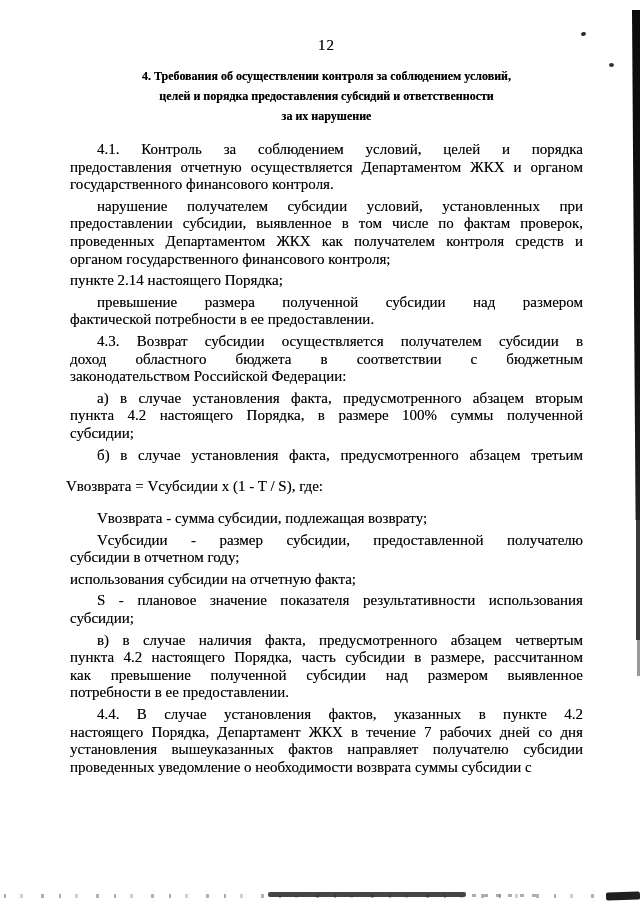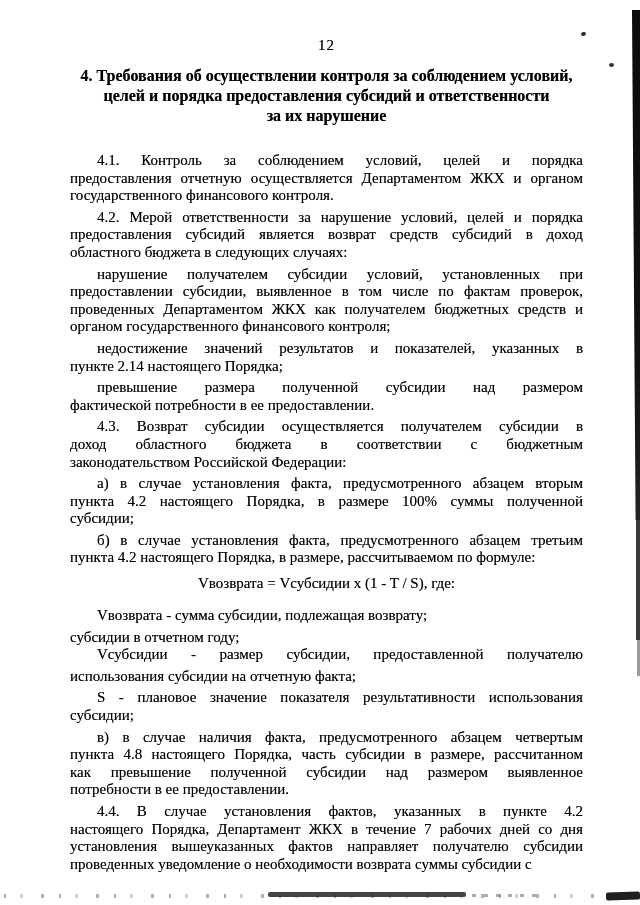--- a/index.html
+++ b/index.html
@@ -21,39 +21,39 @@
   }
   .page-number {
     text-align: center;
     font-size: 15px;
     line-height: 18px;
     letter-spacing: 1px;
     text-shadow: 0 0 0.5px rgba(0,0,0,0.55);
   }
   .heading {
     margin-top: 12px;
-    margin-bottom: 26px;
+    margin-bottom: 15px;
     font-weight: bold;
-    font-size: 16px;
+    font-size: 12px;
     line-height: 20px;
     text-align: center;
     text-shadow: 0 0 0.5px rgba(0,0,0,0.6);
   }
   .body-text {
     font-size: 15px;
     line-height: 17.6px;
     text-shadow: 0 0 0.5px rgba(0,0,0,0.5);
   }
   .paragraph { margin: 4px; }
   .paragraph .line { text-align: justify; }
   .paragraph .line.fill { text-align: justify; text-align-last: justify; }
   .paragraph .line.first { text-indent: 27px; }
   .formula {
-    text-align: center;
-    margin-top: 6px;
+    text-align: left;
+    margin-top: 12px;
     margin-bottom: 14px;
     font-size: 15px;
     line-height: 20px;
   }
   
   .edge-bar-top {
     position: absolute; right: 0; top: 10px; width: 8px; height: 510px;
     background: linear-gradient(to bottom, #0c0c0c 0%, #111 70%, #222 100%);
     clip-path: polygon(0 0, 100% 0, 100% 100%, 45% 100%);
   }
@@ -108,70 +108,63 @@
       <div>за их нарушение</div>
     </div>
 
     <div class="body-text">
         <div class="paragraph">
           <div class="line fill first">4.1. Контроль за соблюдением условий, целей и порядка</div>
           <div class="line fill">предоставления отчетную осуществляется Департаментом ЖКХ и органом</div>
           <div class="line">государственного финансового контроля.</div>
         </div>
         <div class="paragraph">
-          <div class="line fill first">4.2. Мерой ответственности за нарушение условий, целей и порядка</div>
-          <div class="line fill">предоставления субсидий является возврат средств субсидий в доход</div>
-          <div class="line">областного бюджета в следующих случаях:</div>
-        </div>
-        <div class="paragraph">
           <div class="line fill first">нарушение получателем субсидии условий, установленных при</div>
           <div class="line fill">предоставлении субсидии, выявленное в том числе по фактам проверок,</div>
-          <div class="line fill">проведенных Департаментом ЖКХ как получателем бюджетных средств и</div>
+          <div class="line fill">проведенных Департаментом ЖКХ как получателем контроля средств и</div>
           <div class="line">органом государственного финансового контроля;</div>
         </div>
         <div class="paragraph">
-          <div class="line fill first">недостижение значений результатов и показателей, указанных в</div>
           <div class="line">пункте 2.14 настоящего Порядка;</div>
         </div>
         <div class="paragraph">
           <div class="line fill first">превышение размера полученной субсидии над размером</div>
           <div class="line">фактической потребности в ее предоставлении.</div>
         </div>
         <div class="paragraph">
           <div class="line fill first">4.3. Возврат субсидии осуществляется получателем субсидии в</div>
           <div class="line fill">доход областного бюджета в соответствии с бюджетным</div>
           <div class="line">законодательством Российской Федерации:</div>
         </div>
         <div class="paragraph">
           <div class="line fill first">а) в случае установления факта, предусмотренного абзацем вторым</div>
           <div class="line fill">пункта 4.2 настоящего Порядка, в размере 100% суммы полученной</div>
           <div class="line">субсидии;</div>
         </div>
         <div class="paragraph">
           <div class="line fill first">б) в случае установления факта, предусмотренного абзацем третьим</div>
-          <div class="line">пункта 4.2 настоящего Порядка, в размере, рассчитываемом по формуле:</div>
         </div>
         <div class="formula">Vвозврата = Vсубсидии x (1 - T / S), где:</div>
         <div class="paragraph">
           <div class="line first">Vвозврата - сумма субсидии, подлежащая возврату;</div>
         </div>
         <div class="paragraph">
+          <div class="line fill first">Vсубсидии - размер субсидии, предоставленной получателю</div>
           <div class="line">субсидии в отчетном году;</div>
-          <div class="line fill first">Vсубсидии - размер субсидии, предоставленной получателю</div>
         </div>
         <div class="paragraph">
           <div class="line">использования субсидии на отчетную факта;</div>
         </div>
         <div class="paragraph">
           <div class="line fill first">S - плановое значение показателя результативности использования</div>
           <div class="line">субсидии;</div>
         </div>
         <div class="paragraph">
           <div class="line fill first">в) в случае наличия факта, предусмотренного абзацем четвертым</div>
-          <div class="line fill">пункта 4.8 настоящего Порядка, часть субсидии в размере, рассчитанном</div>
+          <div class="line fill">пункта 4.2 настоящего Порядка, часть субсидии в размере, рассчитанном</div>
           <div class="line fill">как превышение полученной субсидии над размером выявленное</div>
           <div class="line">потребности в ее предоставлении.</div>
         </div>
         <div class="paragraph">
           <div class="line fill first">4.4. В случае установления фактов, указанных в пункте 4.2</div>
           <div class="line fill">настоящего Порядка, Департамент ЖКХ в течение 7 рабочих дней со дня</div>
           <div class="line fill">установления вышеуказанных фактов направляет получателю субсидии</div>
           <div class="line">проведенных уведомление о необходимости возврата суммы субсидии с</div>
         </div>
       </div>

